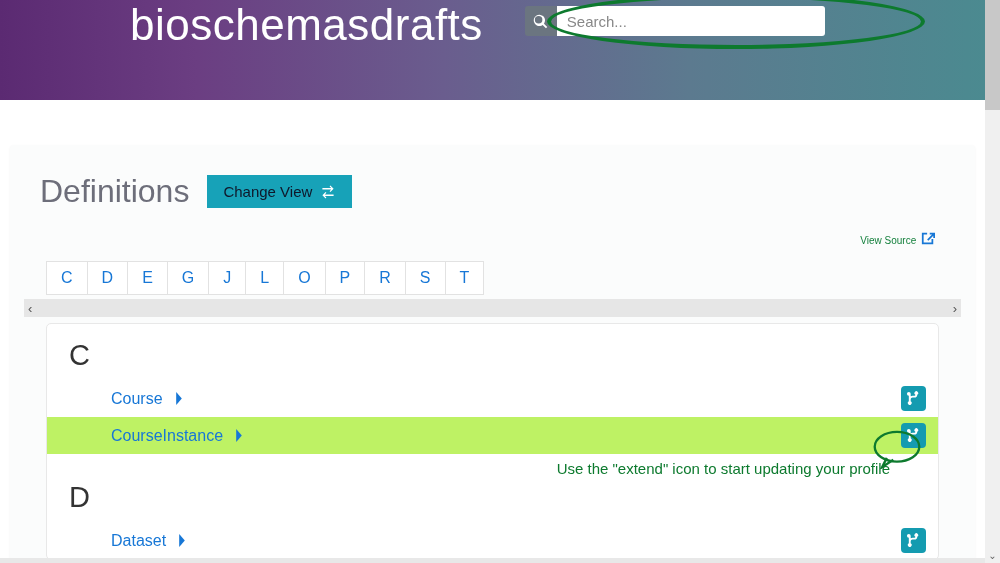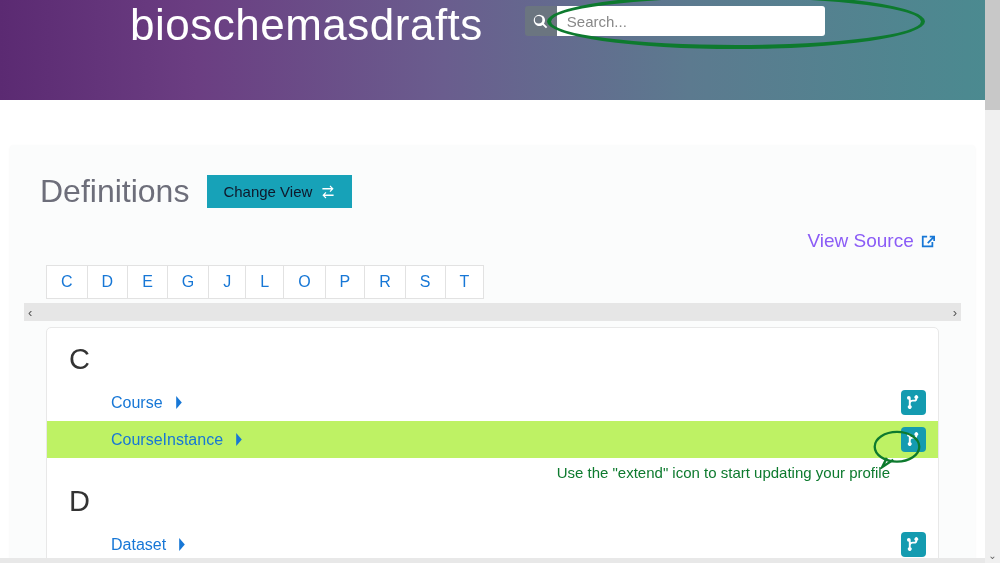--- a/index.html
+++ b/index.html
@@ -96,22 +96,22 @@
   align-items: center;
   gap: 8px;
   cursor: pointer;
 }
 .change-view-btn svg { fill: #fff; width: 16px; height: 14px; }
 .view-source-row {
   text-align: right;
   padding: 20px 40px 8px 0;
 }
 .view-source {
-  color: #8b5cf6;
-  font-size: 19px;
+  color: #15803d;
+  font-size: 10px;
   text-decoration: none;
   cursor: pointer;
 }
 .view-source svg { fill: #1777d6; width: 14px; height: 14px; vertical-align: -1px; margin-left: 2px; }
 .az-row {
   display: flex;
   padding: 0 36px;
   gap: 0;
   margin-top: 5px;
 }

